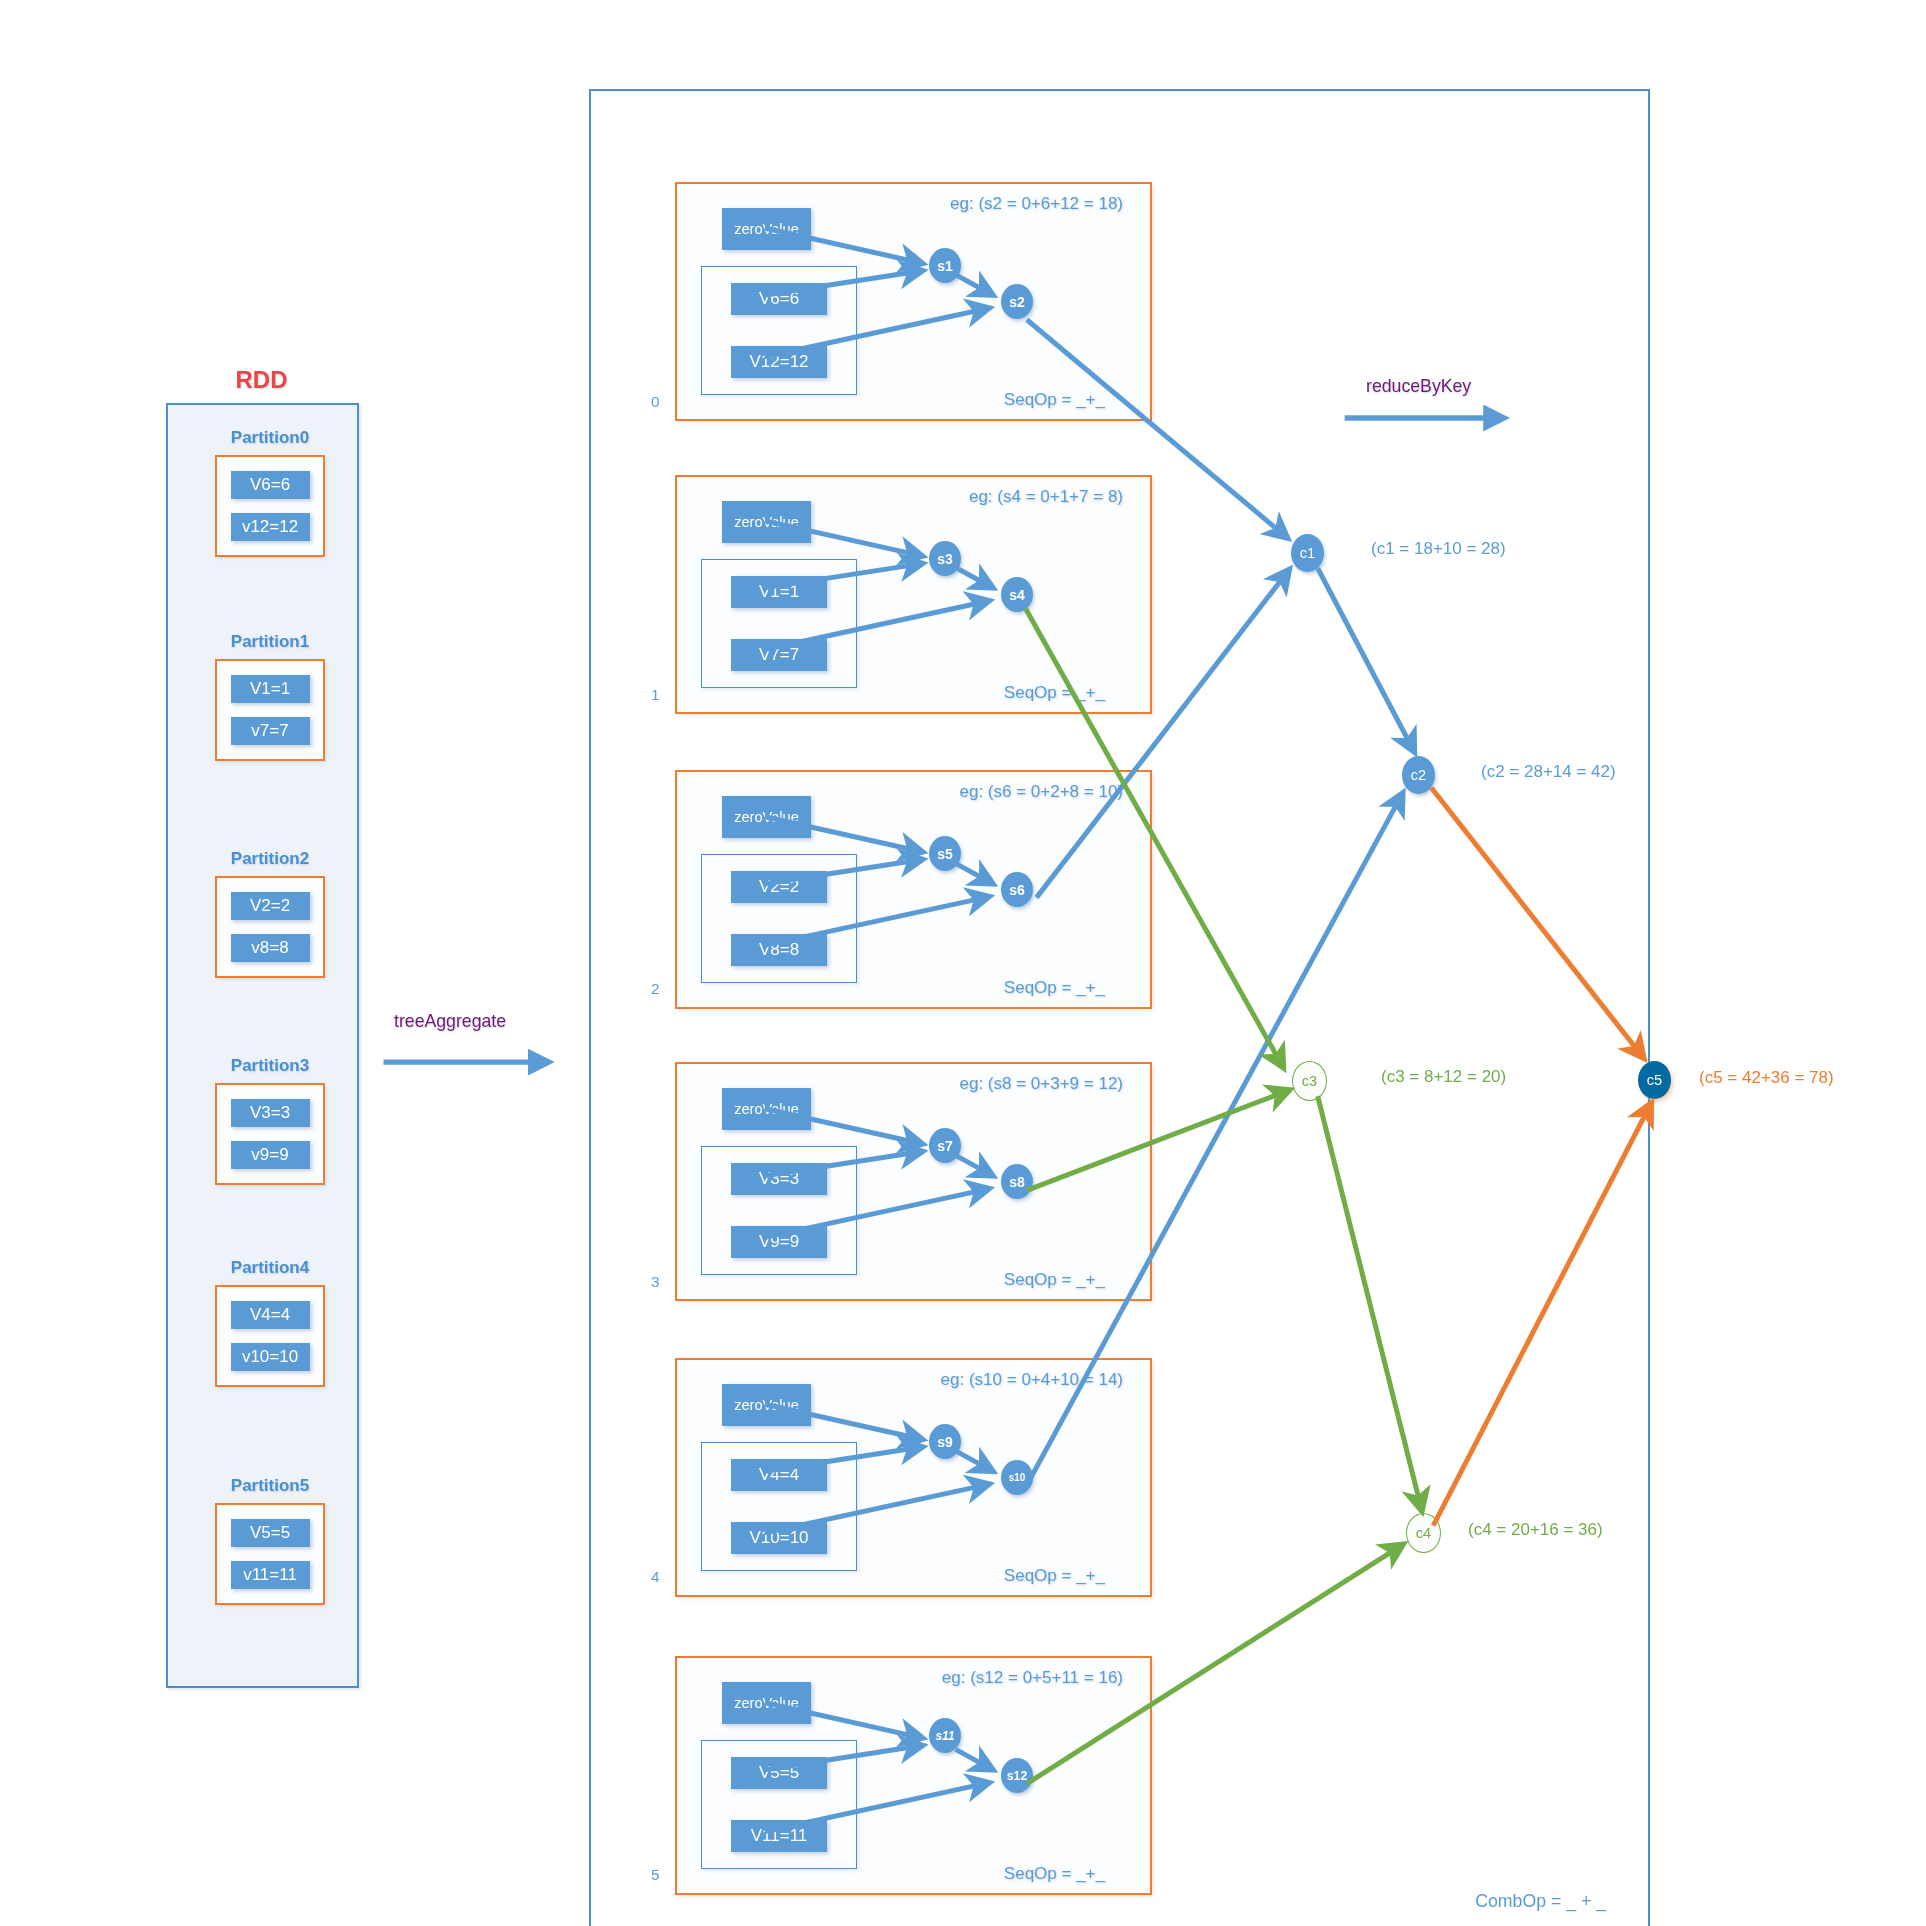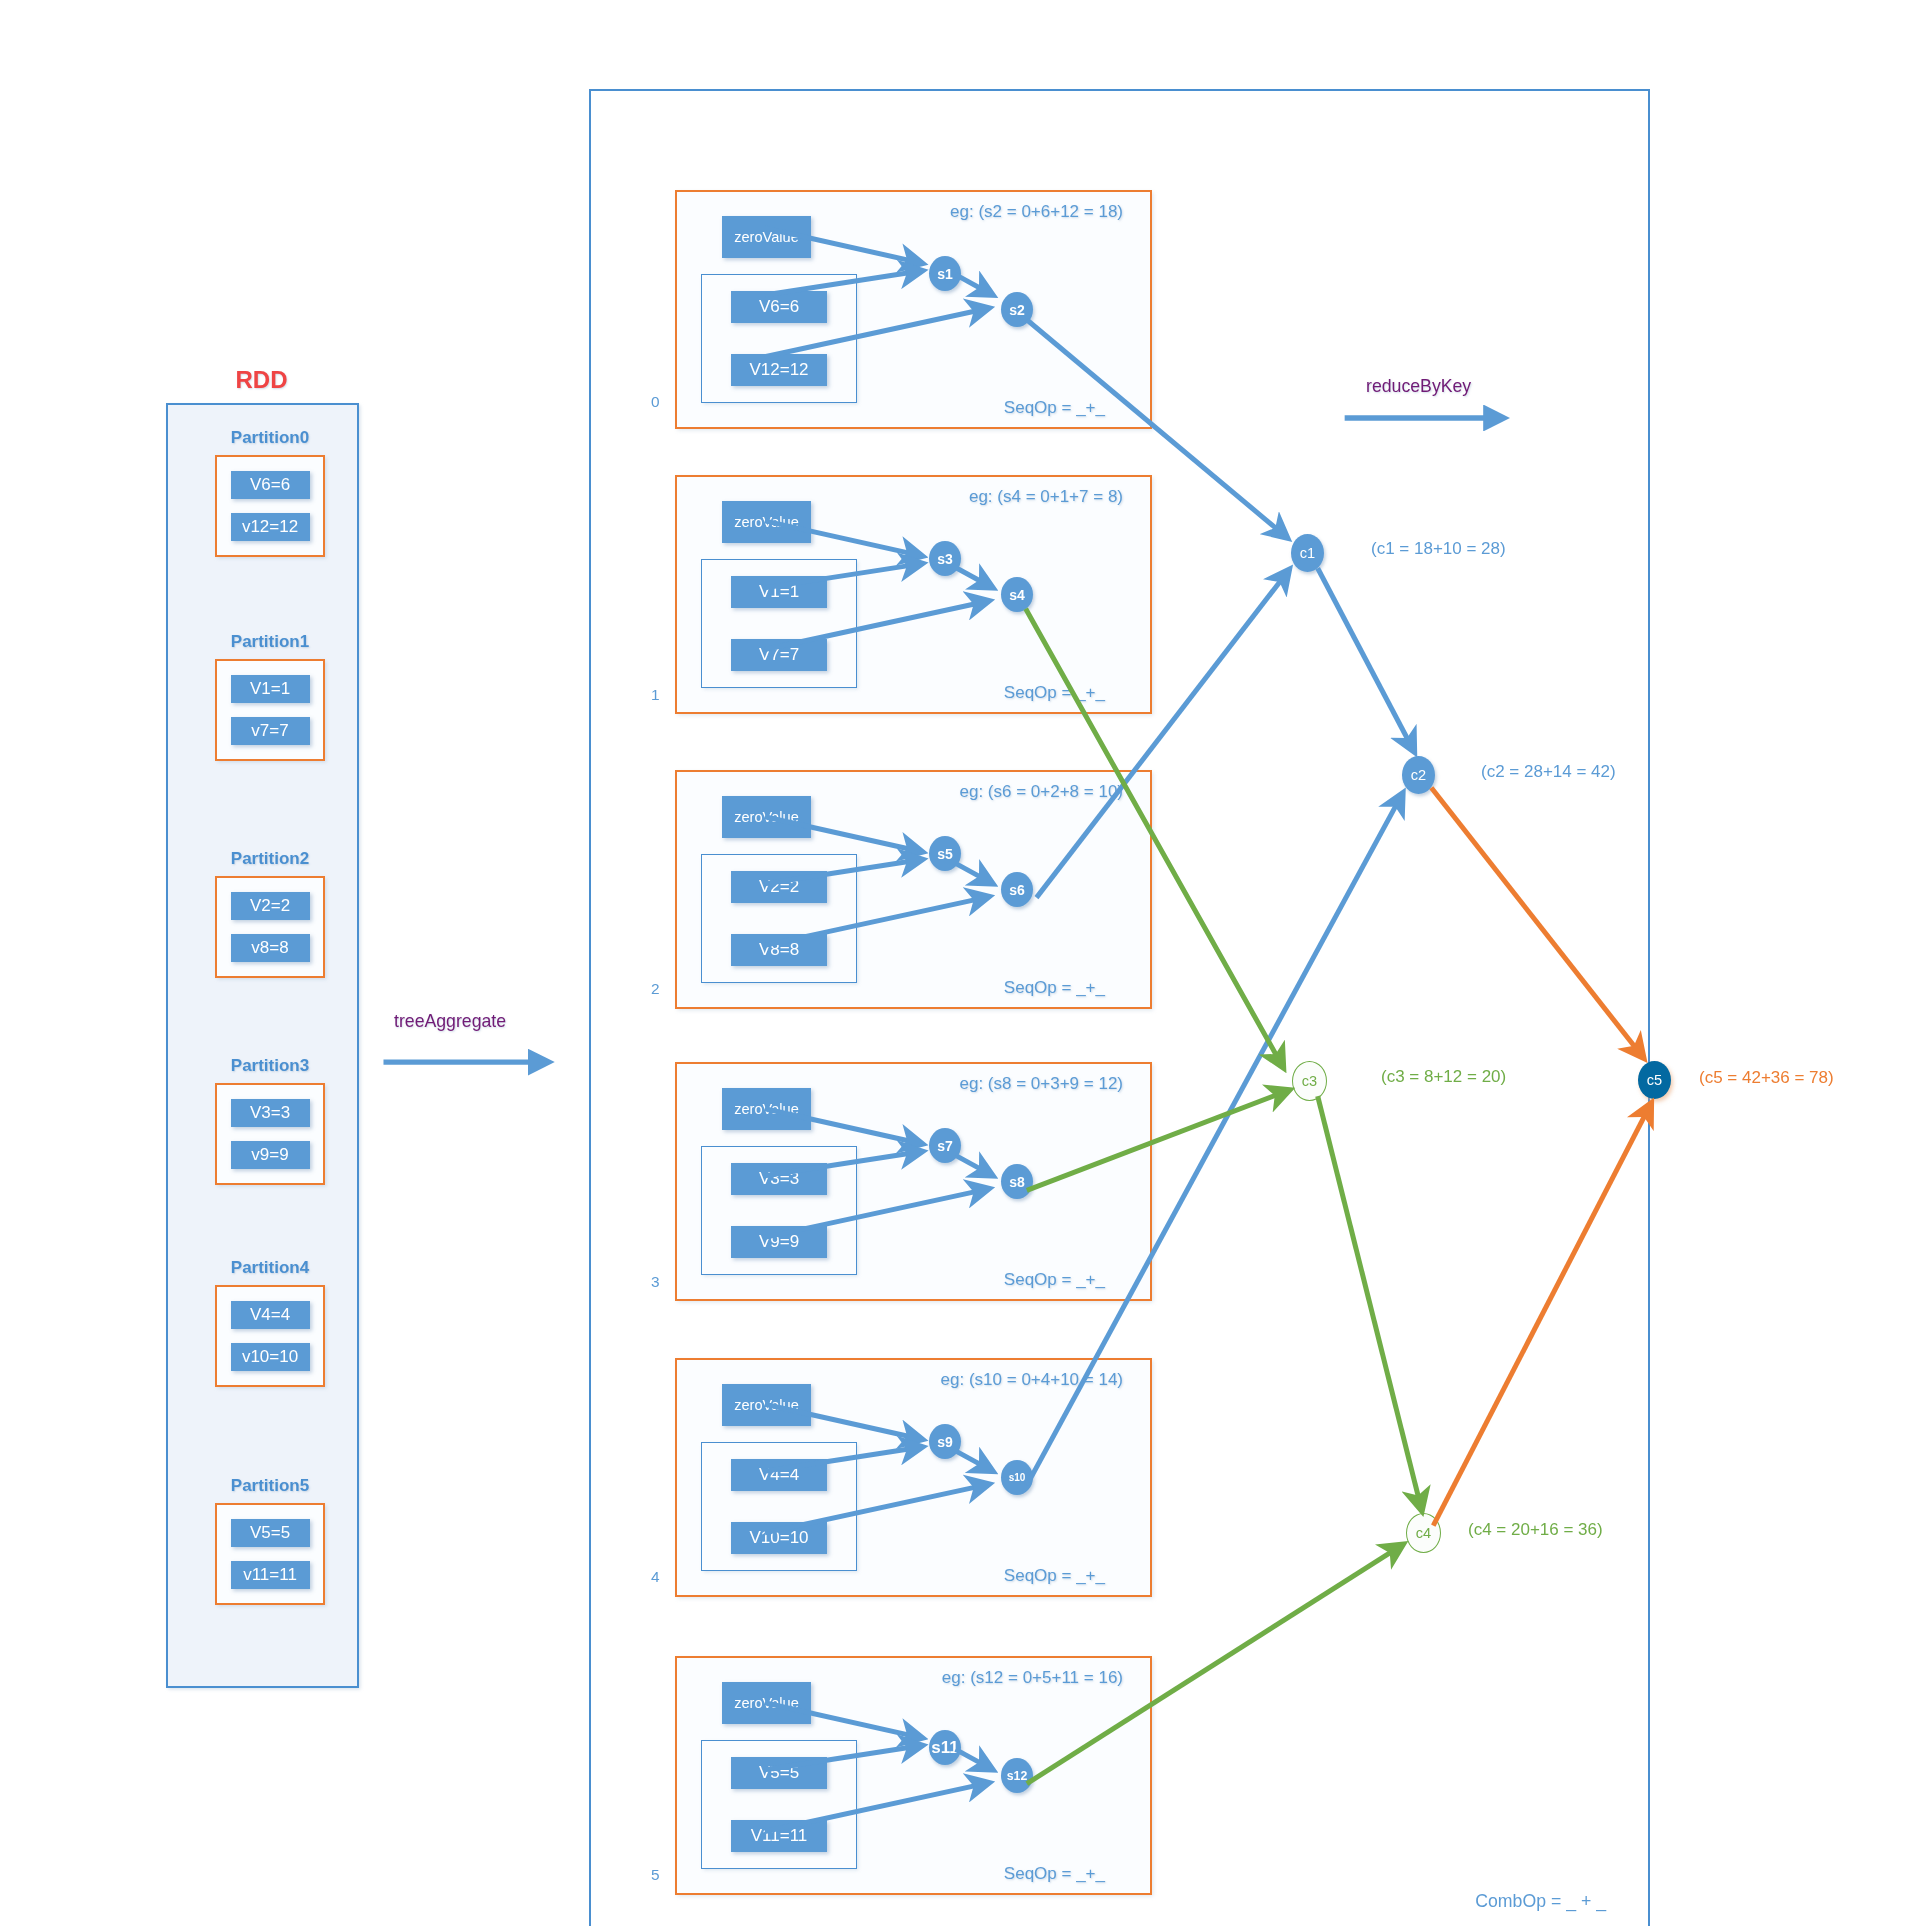--- a/index.html
+++ b/index.html
@@ -126,21 +126,21 @@
       </div>
     </div>
 
   </div>
 
   <div id="outer-panel">
     <div id="comb-op">CombOp = _ + _</div>
   </div>
 
   <div class="boxidx" style="left:651px;top:393px;">0</div>
-  <div class="seqop" style="left:675px;top:182px;margin-top:8px;">
+  <div class="seqop" style="left:675px;top:182px;">
     <div class="eg">eg: (s2 = 0+6+12 = 18)</div>
     <div class="zerov">zeroValue</div>
     <div class="inner">
       <div class="vchip2">V6=6</div>
       <div class="vchip2">V12=12</div>
     </div>
     <div class="snode" style="left:252px;top:64px;">s1</div>
     <div class="snode" style="left:324px;top:100px;">s2</div>
     <div class="seqlabel">SeqOp = _+_</div>
   </div>
@@ -198,21 +198,21 @@
   </div>
 
   <div class="boxidx" style="left:651px;top:1866px;">5</div>
   <div class="seqop" style="left:675px;top:1656px;">
     <div class="eg">eg: (s12 = 0+5+11 = 16)</div>
     <div class="zerov">zeroValue</div>
     <div class="inner">
       <div class="vchip2">V5=5</div>
       <div class="vchip2">V11=11</div>
     </div>
-    <div class="snode" style="left:252px;top:72px;font-size:17px;">s11</div>
+    <div class="snode" style="left:252px;top:60px;font-size:12px;font-style:italic;">s11</div>
     <div class="snode" style="left:324px;top:100px;font-size:12.3px;">s12</div>
     <div class="seqlabel">SeqOp = _+_</div>
   </div>
 
   <div class="cnode blue" style="left:1291px;top:534px;">c1</div>
   <div class="clabel blue" style="left:1371px;top:539px;">(c1 = 18+10 = 28)</div>
 
   <div class="cnode blue" style="left:1402px;top:756px;">c2</div>
   <div class="clabel blue" style="left:1481px;top:762px;">(c2 = 28+14 = 42)</div>
 

